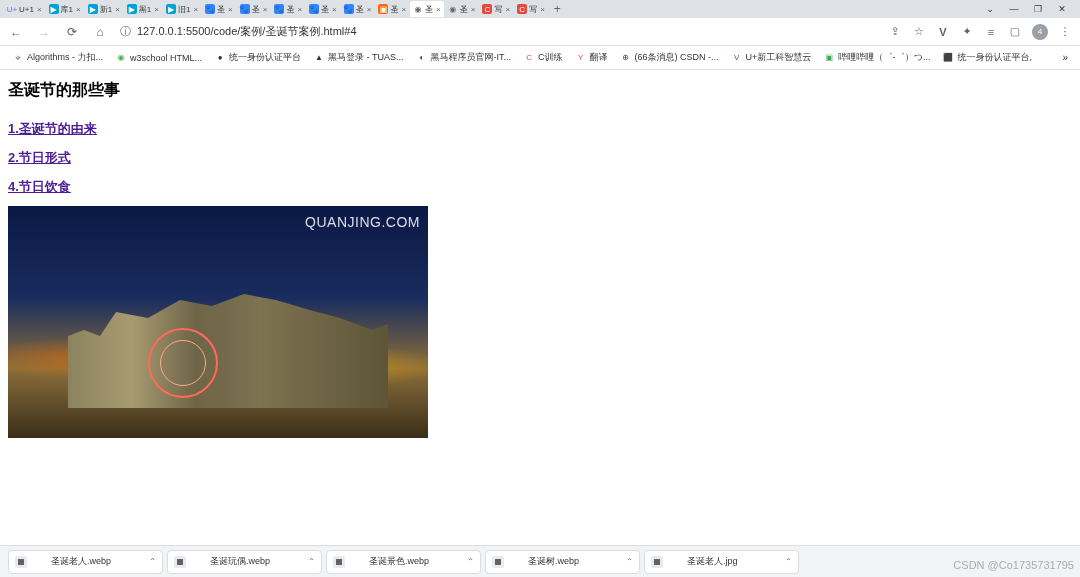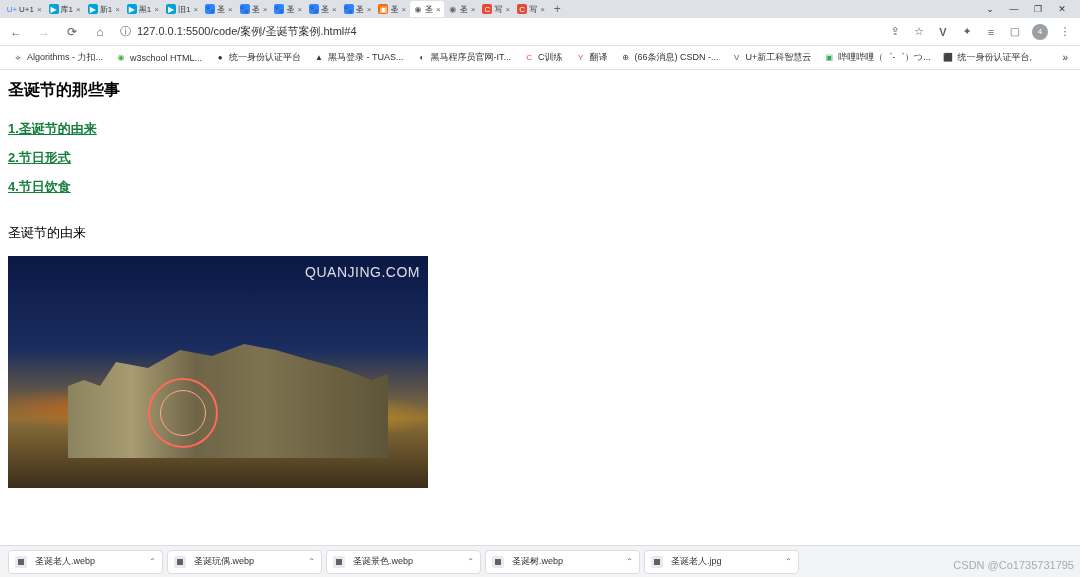--- a/index.html
+++ b/index.html
@@ -27,32 +27,32 @@
 
 .bookmarks { height: 24px; background: #fff; display: flex; align-items: center; padding: 0 8px; gap: 4px; border-bottom: 1px solid #e0e0e0; overflow: hidden; }
 .bookmark { display: flex; align-items: center; gap: 3px; font-size: 9px; color: #333; padding: 2px 4px; white-space: nowrap; }
 .bm-icon { width: 12px; height: 12px; border-radius: 2px; display: inline-flex; align-items: center; justify-content: center; font-size: 8px; }
 
 
 .page { padding: 10px 8px; }
 .page h1 { font-size: 16px; font-weight: bold; margin-bottom: 18px; }
 .page .toc { list-style: none; }
 .page .toc li { margin-bottom: 10px; }
-.page .toc a { color: #15803d; text-decoration: underline; font-size: 13px; font-weight: bold; }
+.page .toc a { color: #4c1d95; text-decoration: underline; font-size: 13px; font-weight: bold; }
 .page h3 { font-size: 13px; margin-top: 28px; margin-bottom: 14px; font-weight: normal; }
 .page .img-box { width: 420px; height: 232px; background: linear-gradient(180deg, #0a1845 0%, #1a2d5e 40%, #8b6f3a 70%, #3a2e1a 100%); position: relative; overflow: hidden; }
 .img-box::before { content: ""; position: absolute; left: 0; right: 0; bottom: 40px; height: 80px; background: radial-gradient(ellipse at 30% 50%, #ff6a00 0%, transparent 40%), radial-gradient(ellipse at 70% 60%, #ffaa00 0%, transparent 35%); opacity: 0.6; }
 .img-box .watermark { position: absolute; top: 8px; right: 8px; font-size: 14px; color: #fff; opacity: 0.85; letter-spacing: 0.5px; }
 .img-box .buildings { position: absolute; bottom: 30px; left: 60px; right: 40px; height: 120px; background: linear-gradient(90deg, #8a835e 0%, #a89b72 20%, #6e6447 40%, #7d7350 60%, #5e5538 100%); clip-path: polygon(0 100%, 0 40%, 5% 35%, 10% 40%, 15% 20%, 25% 25%, 35% 10%, 45% 15%, 55% 5%, 65% 10%, 75% 18%, 85% 25%, 95% 35%, 100% 30%, 100% 100%); }
 .img-box .ferris { position: absolute; bottom: 40px; left: 140px; width: 70px; height: 70px; border: 2px solid #ff6a5a; border-radius: 50%; }
 .img-box .ferris::before { content: ""; position: absolute; inset: 10px; border: 1px solid #ffaa88; border-radius: 50%; }
 
 
 .downloads { position: absolute; bottom: 0; left: 0; right: 0; height: 32px; background: #f1f3f4; border-top: 1px solid #dadce0; display: flex; align-items: center; padding: 0 8px; gap: 4px; }
-.dl-item { background: #fff; border: 1px solid #dadce0; border-radius: 4px; height: 24px; width: 155px; display: flex; align-items: center; padding: 0 6px; gap: 8px; font-size: 9px; color: #333; }
+.dl-item { background: #fff; border: 1px solid #dadce0; border-radius: 4px; height: 24px; width: 155px; display: flex; align-items: center; padding: 0 6px; gap: 24px; font-size: 9px; color: #333; }
 .dl-icon { width: 12px; height: 12px; background: #e8eaed; border-radius: 2px; display: inline-block; position: relative; }
 .dl-icon::before { content: ""; position: absolute; top: 3px; left: 3px; width: 6px; height: 6px; background: #5f6368; }
 .dl-chev { margin-left: auto; color: #5f6368; font-size: 8px; }
 
 
 .wm { position: absolute; bottom: 6px; right: 6px; font-size: 11px; color: #999; opacity: 0.8; pointer-events: none; }
 </style>
 </head>
 <body>
 
@@ -214,21 +214,20 @@
   <span style="font-size:10px;color:#333;padding:0 4px;">»</span>
 </div>
 
 <div class="page">
   <h1>圣诞节的那些事</h1>
   <ul class="toc" id="toc">
       <li><a href="#">1.圣诞节的由来</a></li>
       <li><a href="#">2.节日形式</a></li>
       <li><a href="#">4.节日饮食</a></li>
     </ul>
-  <h3>圣诞节的由来</h3>
   <div class="img-box">
     <span class="watermark">QUANJING.COM</span>
     <div class="buildings"></div>
     <div class="ferris"></div>
   </div>
 </div>
 
 <div class="downloads">
   <div id="downloads-container" style="display:flex;gap:4px;">
       <div class="dl-item">

